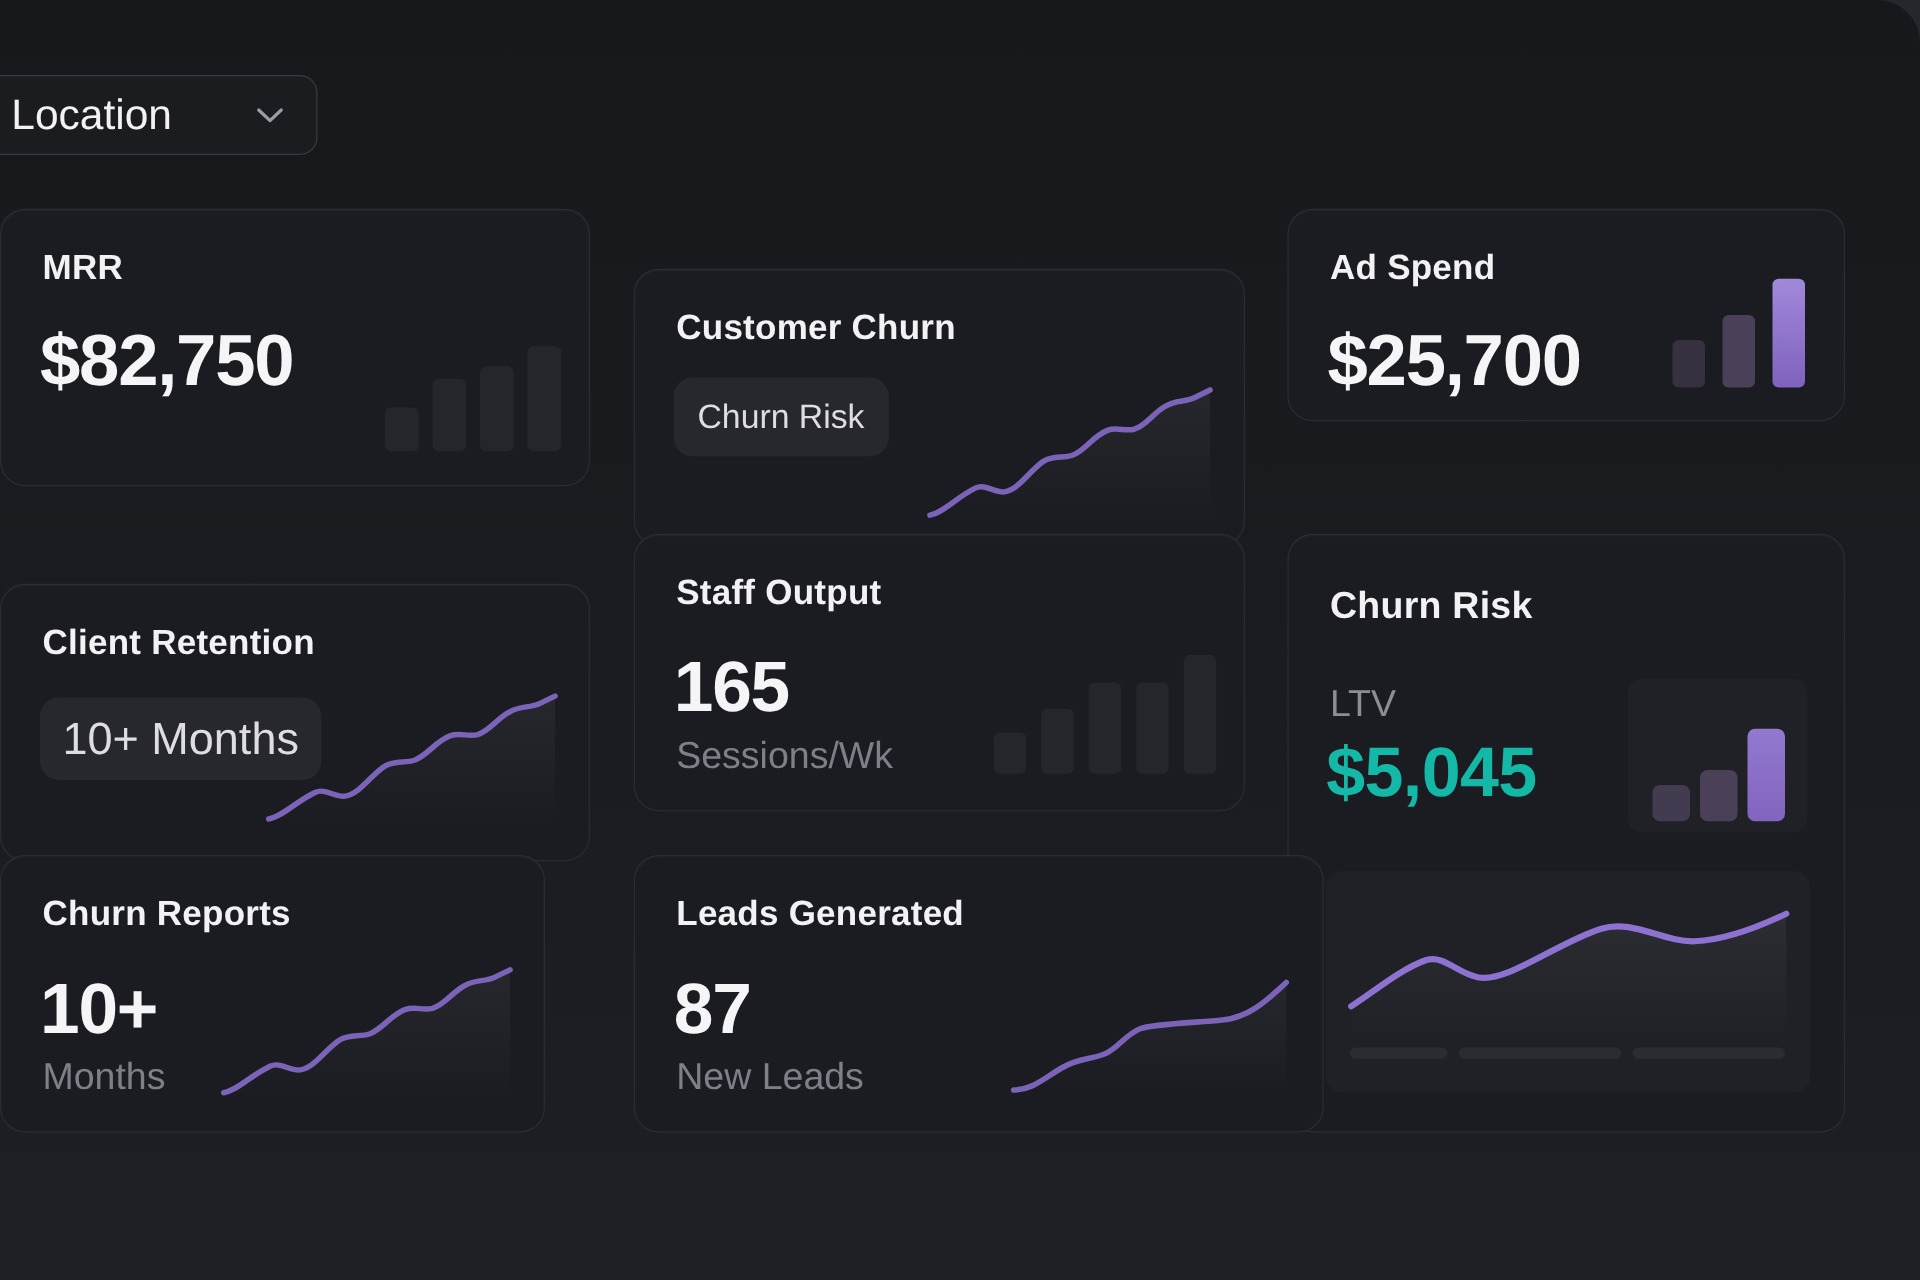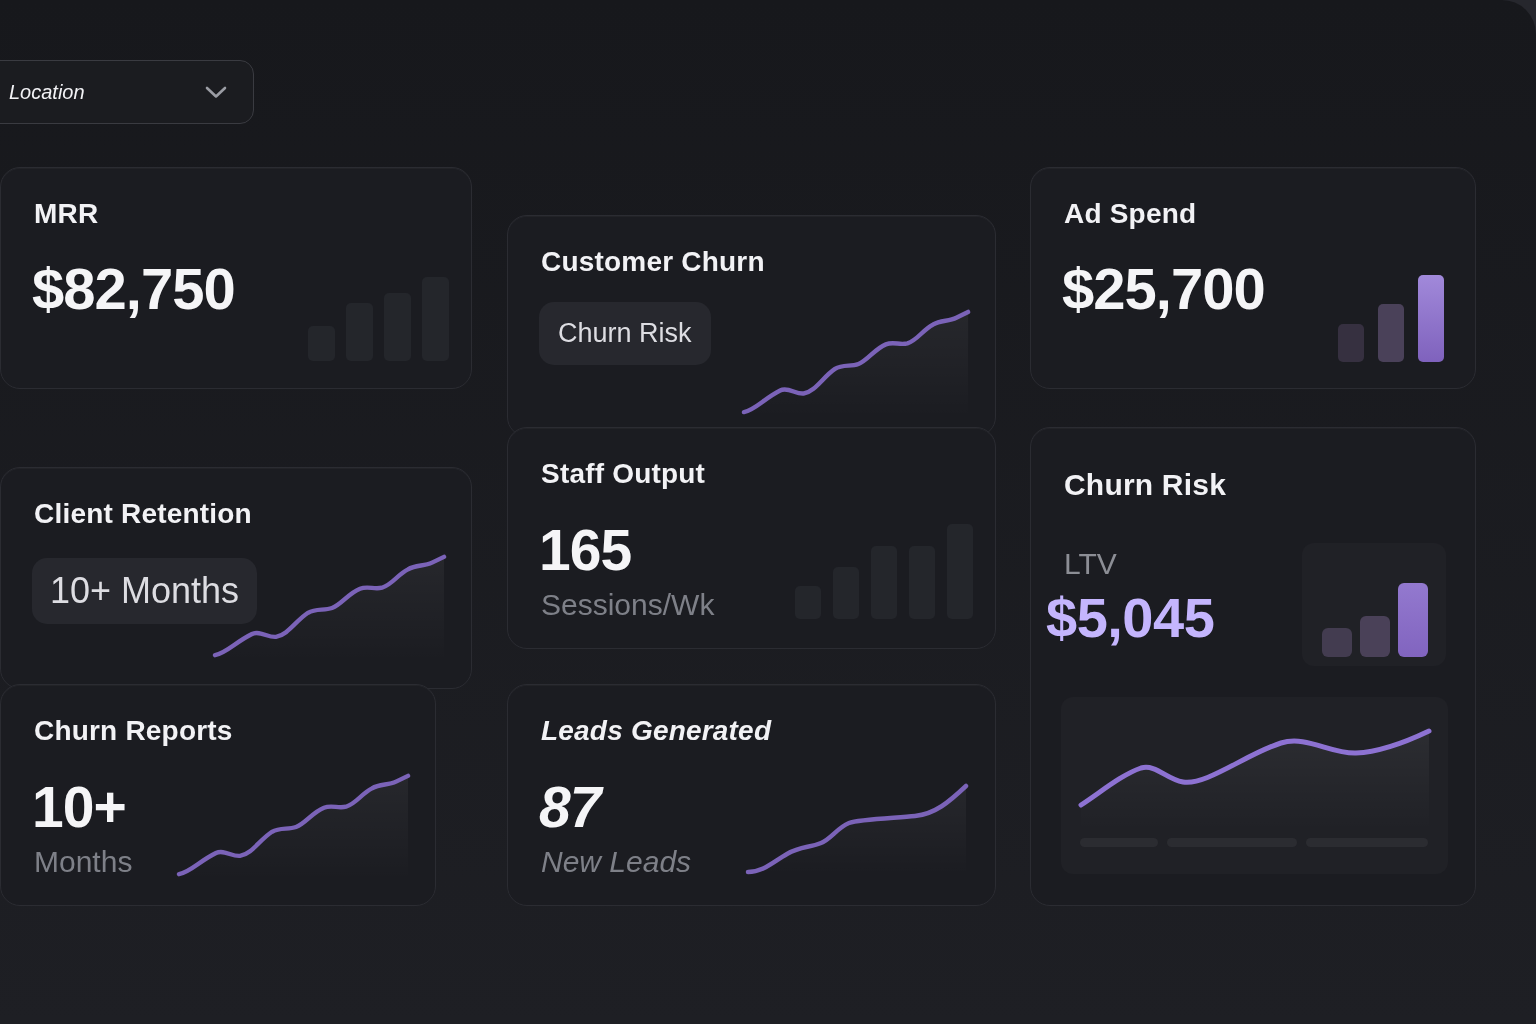--- a/index.html
+++ b/index.html
@@ -24,37 +24,37 @@
     overflow:hidden;
   }
   
   .dropdown{
     position:absolute; left:-14px; top:60px; width:268px; height:64px;
     border:1.5px solid #3a3b41; border-radius:14px;
     background:#1b1c20;
     display:flex; align-items:center; justify-content:space-between;
     padding:0 26px 0 22px; cursor:pointer;
   }
-  .dropdown .label{font-size:20px; font-weight:500; color:var(--text-primary);font-style:italic;}
+  .dropdown .label{font-size:34px; font-weight:500; color:var(--text-primary);}
   
   .card{
     position:absolute;
     background:var(--card-bg);
     border:1px solid var(--card-border);
     border-radius:20px;
     box-shadow:inset 0 1px 0 rgba(255,255,255,0.03);
   }
   .c-mrr            {left:0;    top:167px; width:472px; height:222px;}
   .c-customer-churn {left:507px;top:167px; width:489px; height:222px;margin-top:48px;}
-  .c-ad-spend       {left:1030px;top:167px; width:446px; height:222px;}
+  .c-ad-spend       {left:1030px;top:167px; width:446px; height:170px;}
   .c-client-retention{left:0;   top:427px; width:472px; height:222px;margin-top:40px;}
   .c-staff-output   {left:507px;top:427px; width:489px; height:222px;}
   .c-churn-risk     {left:1030px;top:427px; width:446px; height:479px;}
   .c-churn-reports  {left:0;    top:684px; width:436px; height:222px;}
-  .c-leads          {left:507px;top:684px; width:489px; height:222px;font-style:italic;}
+  .c-leads          {left:507px;top:684px; width:552px; height:222px;}
 
   .title{position:absolute; left:33px; top:30px; font-size:28px; font-weight:600;
          color:var(--text-primary); letter-spacing:.2px;text-align:right;}
   .c-churn-risk .title{top:40px; font-size:30px;}
   .value{position:absolute; left:31px; font-size:58px; font-weight:700;
          color:#f5f5f7; letter-spacing:-1px; line-height:1;}
   .value.money{top:92px;}
   .value.num{top:94px; font-size:57px;}
   .unit{position:absolute; left:33px; top:160px; font-size:30px; color:var(--text-muted);}
   .badge{
@@ -81,22 +81,22 @@
   .spark path.line{fill:none; stroke:var(--accent); stroke-width:4.5;
                    stroke-linecap:round; stroke-linejoin:round;}
   .spark path.line.bright{stroke:var(--accent-bright); stroke-width:5;}
   .spark-churn    {right:24px; bottom:18px; width:230px; height:110px;}
   .spark-retention{right:24px; bottom:27px; width:235px; height:108px;}
   .spark-reports  {right:24px; bottom:25px; width:235px; height:108px;}
   .spark-leads    {right:26px; bottom:30px; width:224px; height:93px;}
 
   
   .metric-label{position:absolute; left:33px; top:119px; font-size:30px; color:#8c8e95;}
-  .metric-value{position:absolute; left:15px; top:162px; font-size:56px; font-weight:700;
-                color:#c4b5fd; letter-spacing:-.5px; line-height:1;}
+  .metric-value{position:absolute; left:30px; top:162px; font-size:56px; font-weight:700;
+                color:#14b8a6; letter-spacing:-.5px; line-height:1;}
   .mini-panel{position:absolute; right:29px; top:115px; width:144px; height:123px;
               background:var(--panel-bg); border-radius:12px;}
   .big-panel{position:absolute; left:30px; top:269px; width:387px; height:177px;
              background:var(--panel-bg); border-radius:12px; overflow:hidden;}
   .big-panel .spark-main{left:0; top:0; width:387px; height:177px;}
   .skeleton-row{position:absolute; left:19px; top:141px; display:flex; gap:9px;}
   .skeleton{height:9px; border-radius:5px; background:var(--skeleton);}
   .sk-1{width:78px;} .sk-2{width:130px;} .sk-3{width:122px;}
 </style>
 </head>

